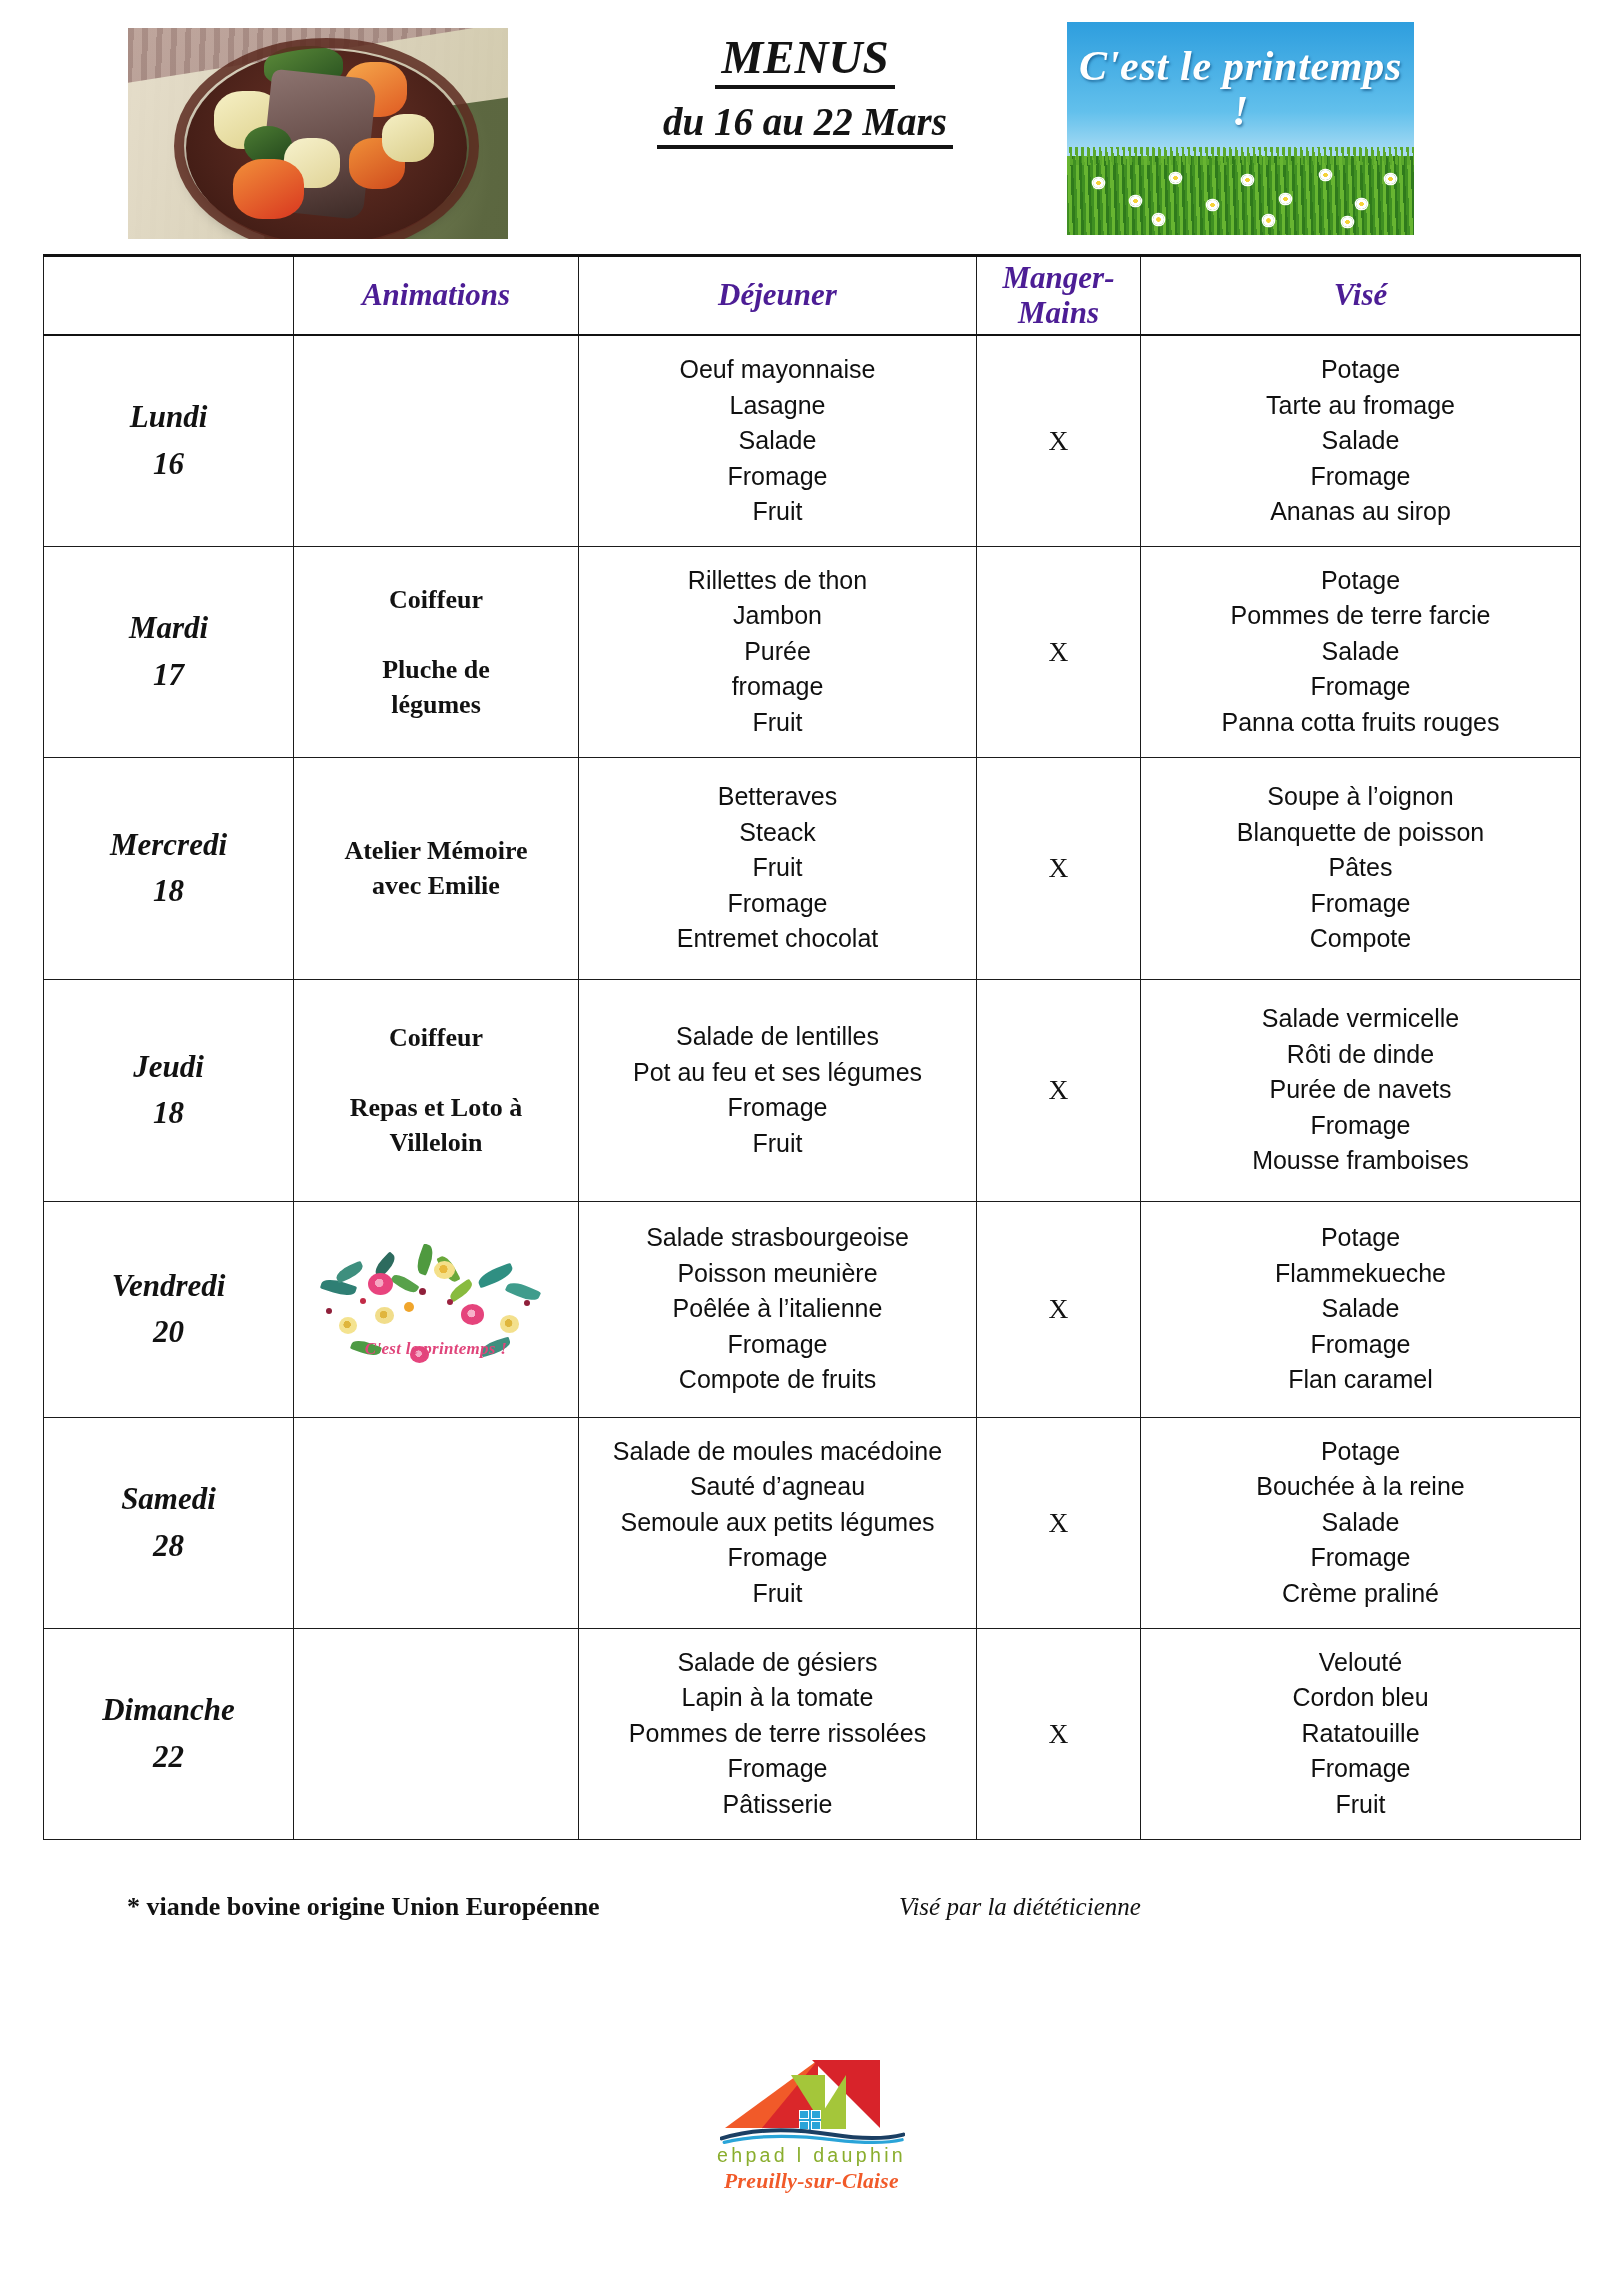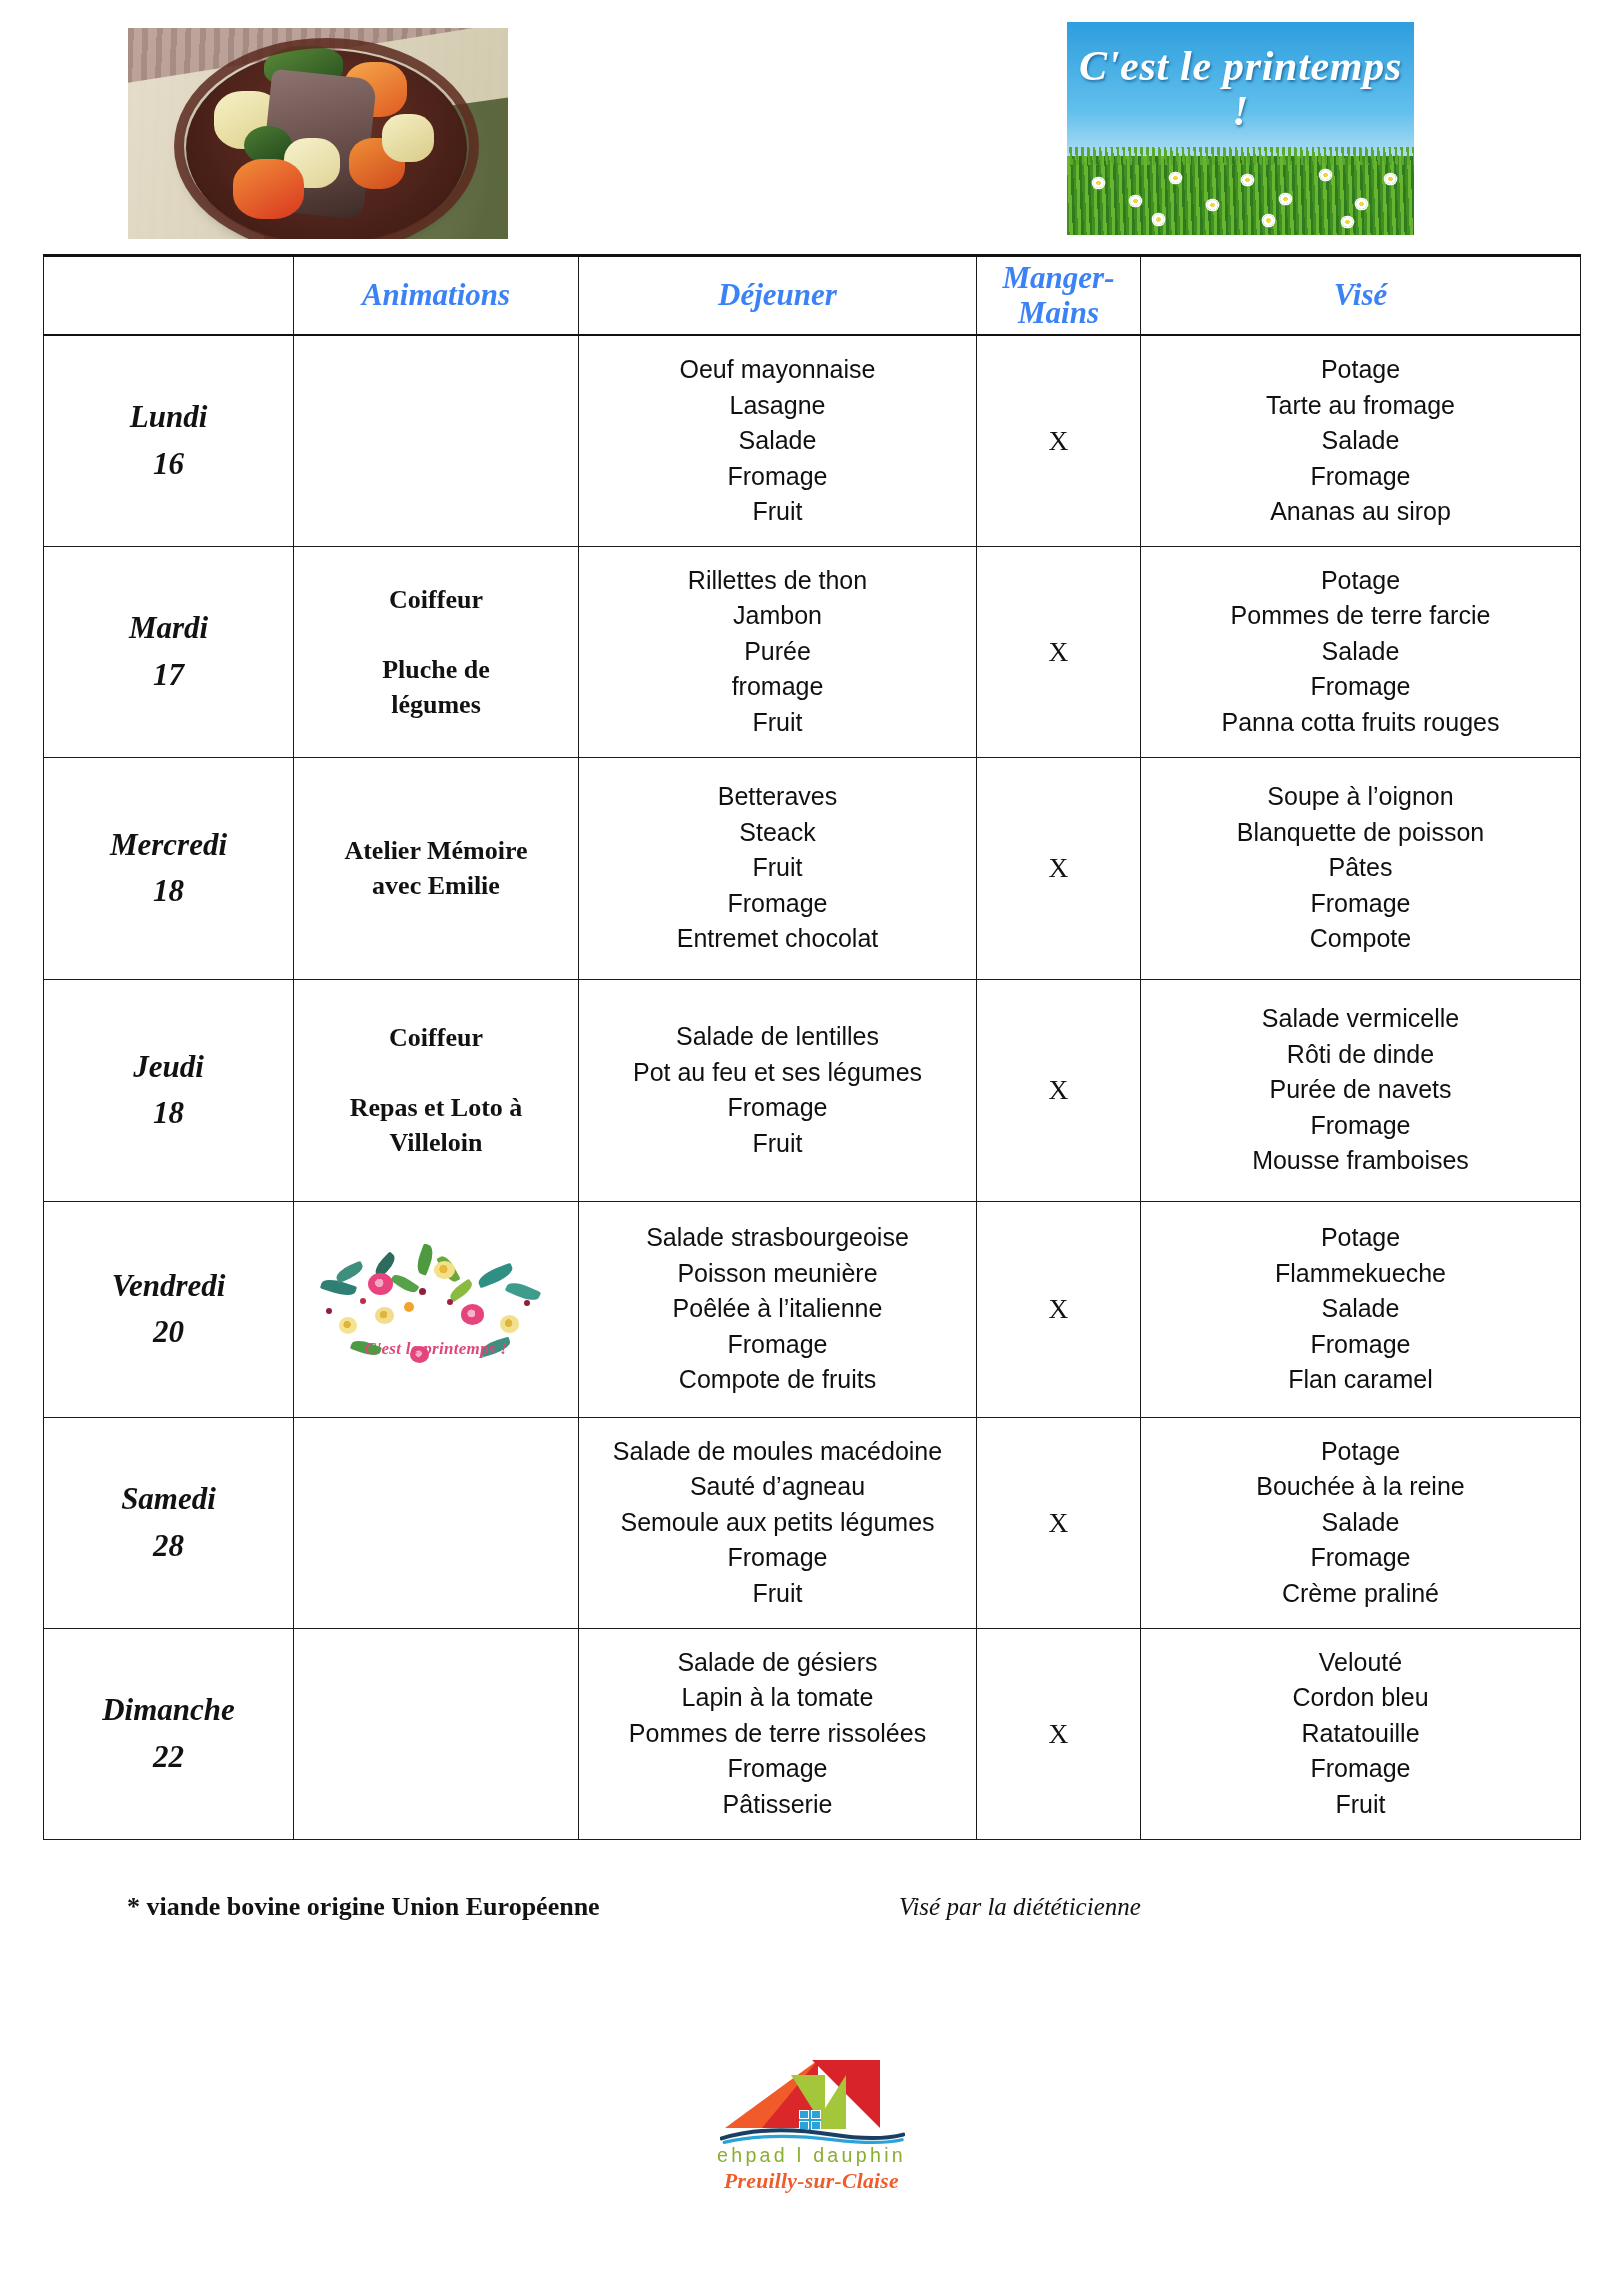--- a/index.html
+++ b/index.html
@@ -190,21 +190,21 @@
   .col-dej  { width: 398px; }
   .col-mm   { width: 164px; }
   .col-din  { width: 440px; }
 
   .hdr-label {
     font-family: "Liberation Serif", serif;
     font-weight: 700;
     font-style: italic;
     font-size: 31px;
     line-height: 1.12;
-    color: #3b82f6;
+    color: #4c1d95;
   }
 
   .day-cell {
     font-family: "Liberation Serif", serif;
     font-weight: 700;
     font-style: italic;
     font-size: 31px;
     line-height: 1.5;
     color: #121212;
     white-space: pre-line;
@@ -382,20 +382,25 @@
     <div class="v carrot2"></div>
     <div class="v meat"></div>
     <div class="v green2"></div>
     <div class="v pot2"></div>
     <div class="v carrot3"></div>
     <div class="v carrot1"></div>
     <div class="v pot3"></div>
     <div class="bowl-rim"></div>
   </div>
 
+  <div class="title-block">
+    <div class="title-main">MENUS</div>
+    <br>
+    <div class="title-sub">du 16 au 22 Mars</div>
+  </div>
 
   <div class="printemps-banner">
     <div class="pt-text">C'est le
 printemps !</div>
     <div class="grass"></div>
     <div class="daisy" style="left:26px;  bottom:47px;"></div>
     <div class="daisy" style="left:63px;  bottom:29px;"></div>
     <div class="daisy" style="left:103px; bottom:52px;"></div>
     <div class="daisy" style="left:140px; bottom:25px;"></div>
     <div class="daisy" style="left:175px; bottom:50px;"></div>

